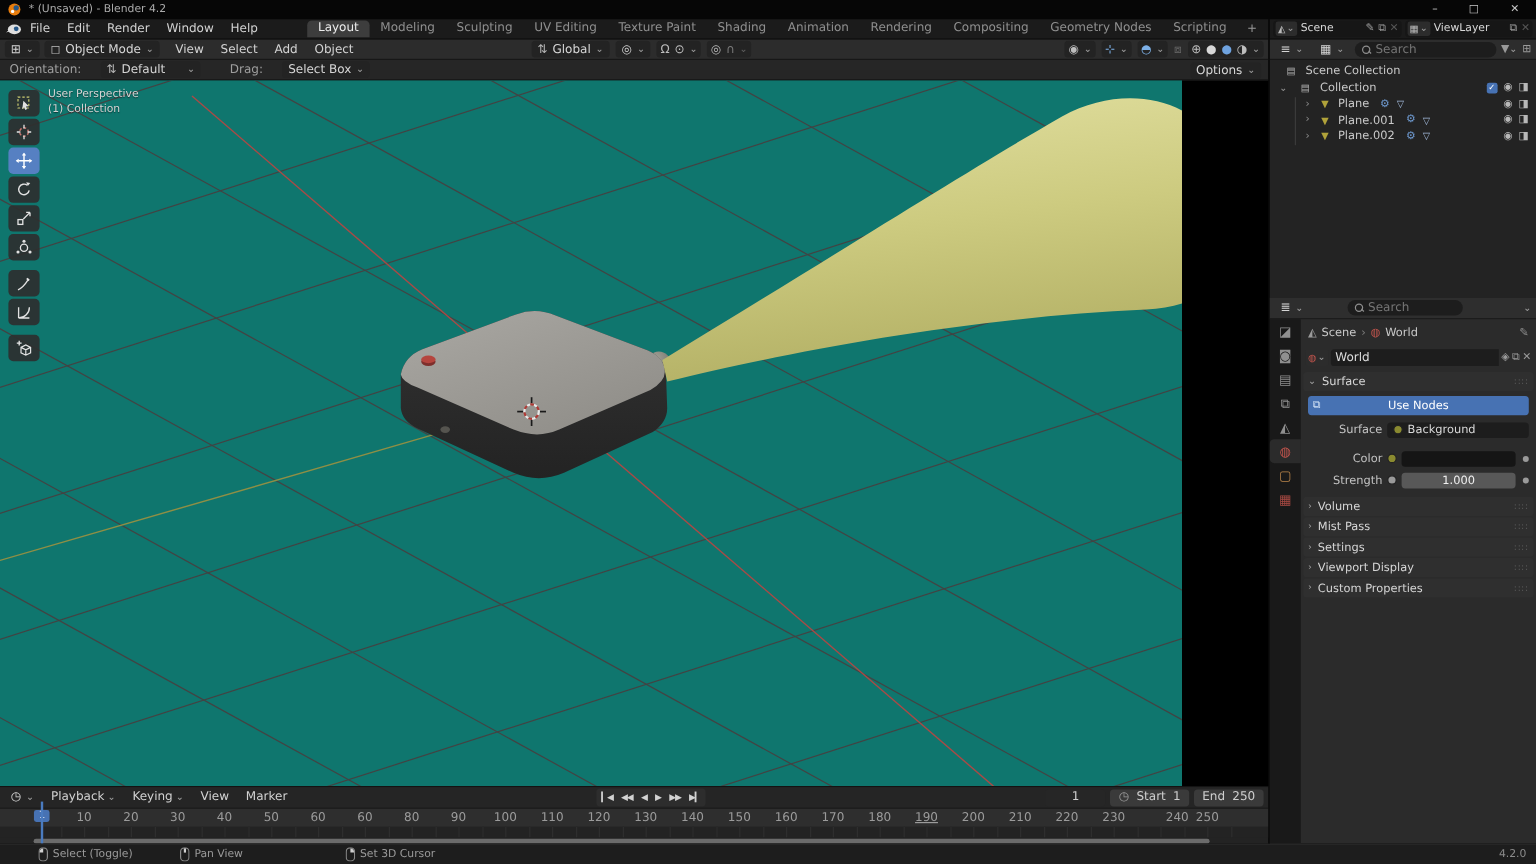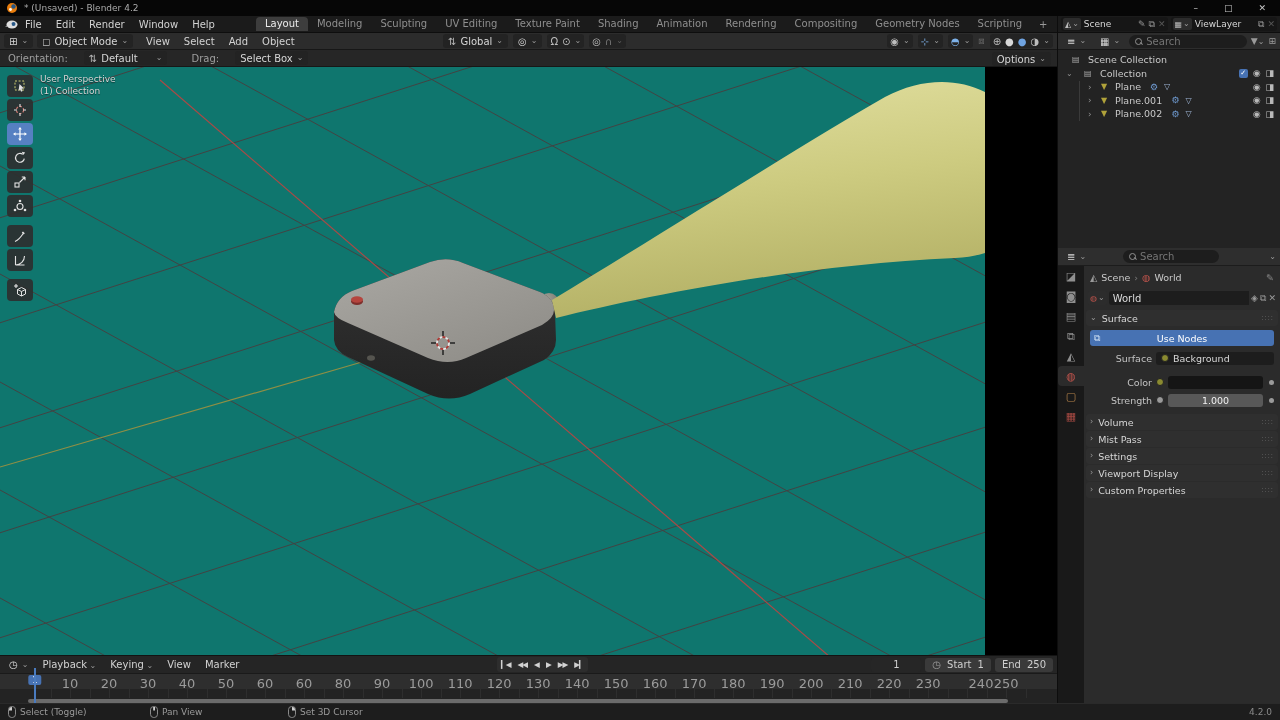--- a/index.html
+++ b/index.html
@@ -84,21 +84,21 @@
   .sockdot.gray { background:#9a9a9a; }
   .pfield { background:#1d1d1d; border-radius:3px; height:13px; flex:1; display:flex; align-items:center; gap:4px; padding:0 5px; color:#d8d8d8; font-size:9.5px; }
   .pswatch { background:#151515; border-radius:3px; height:13px; flex:1; }
   .pslider { background:#585858; border-radius:3px; height:13px; flex:1; display:flex; align-items:center; justify-content:center; color:#f0f0f0; font-size:9.5px; }
   .decor { width:5px; height:5px; border-radius:50%; background:#9a9a9a; flex:none; margin-left:2px; }
 
   
   #timeline { left:0; top:655px; width:1057px; height:48px; background:#232323; border-top:1px solid #131313; }
   #tl-header { height:18px; background:#252525; display:flex; align-items:center; padding:0 4px; gap:2px; border-bottom:1px solid #1a1a1a; }
   #tl-ruler { position:relative; height:15px; background:#2e2e2e; }
-  .tick-num { position:absolute; top:2px; transform:translateX(-50%); color:#9b9b9b; font-size:13px; }
+  .tick-num { position:absolute; top:2px; transform:translateX(-50%); color:#9b9b9b; font-size:10px; }
   .tick-num.badge { background:#4772b3; color:#fff; border-radius:2px; padding:0 4px; top:1px; font-size:8.5px; }
   #tl-strip { position:relative; height:9px; background:#232323; overflow:hidden; }
   .strip-line { position:absolute; top:0; width:1px; height:9px; background:#2e2e2e; }
   #tl-scroll { position:relative; height:6px; }
   #tl-scrollbar { position:absolute; left:28px; top:1px; width:980px; height:4px; background:#6b6b6b; border-radius:2px; }
   #playhead { position:absolute; left:34px; top:12px; width:1.5px; height:36px; background:#4a7bbf; }
   #tl-right { margin-left:auto; display:flex; align-items:center; gap:4px; }
   .tl-field { background:#3a3a3a; border-radius:3px; height:14px; display:flex; align-items:center; padding:0 7px; gap:6px; color:#cfcfcf; }
   .transport { display:flex; background:#2d2d2d; border-radius:3px; height:15px; align-items:center; padding:0 4px; gap:7px; position:absolute; left:497px; }
   .transport span { color:#d2d2d2; font-size:7.5px; letter-spacing:-1px; }
@@ -696,21 +696,21 @@
       <div class="strip-line" style="left: 1025.6px;"></div>
     </div>
   <div id="tl-scroll">
     <div id="tl-scrollbar"></div>
   </div>
   <div id="playhead"></div>
 </div>
 
 <div id="statusbar" class="abs">
   <span id="sb-version">4.2.0</span>
-<div class="hint" style="left: 8px; justify-content: flex-end;">
+<div class="hint" style="left: 32px; justify-content: flex-end;">
       <svg width="8" height="12">
         <rect x="0.5" y="0.5" width="7" height="11" rx="3.2" stroke="#8a8a8a" fill="none"></rect>
         <path d="M1 4.5V4a3 3 0 0 1 3-3h0v3.5z" fill="#d0d0d0"></path>
       </svg>
       <span>Select (Toggle)</span>
     </div>
     <div class="hint" style="left: 150px;">
       <svg width="8" height="12">
         <rect x="0.5" y="0.5" width="7" height="11" rx="3.2" stroke="#8a8a8a" fill="none"></rect>
         <rect x="3.2" y="1" width="1.8" height="3.5" fill="#d0d0d0"></rect>

